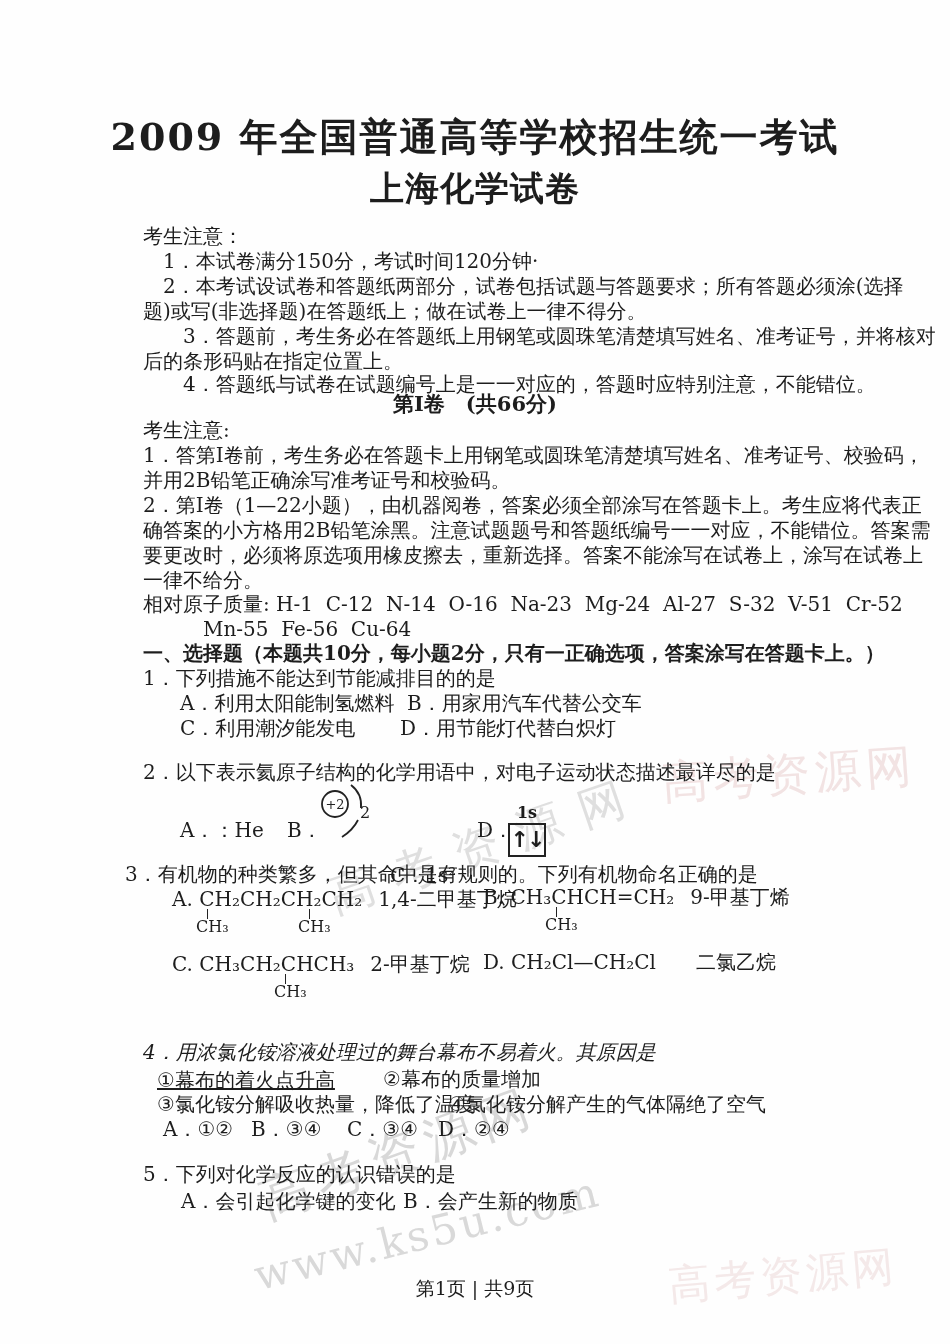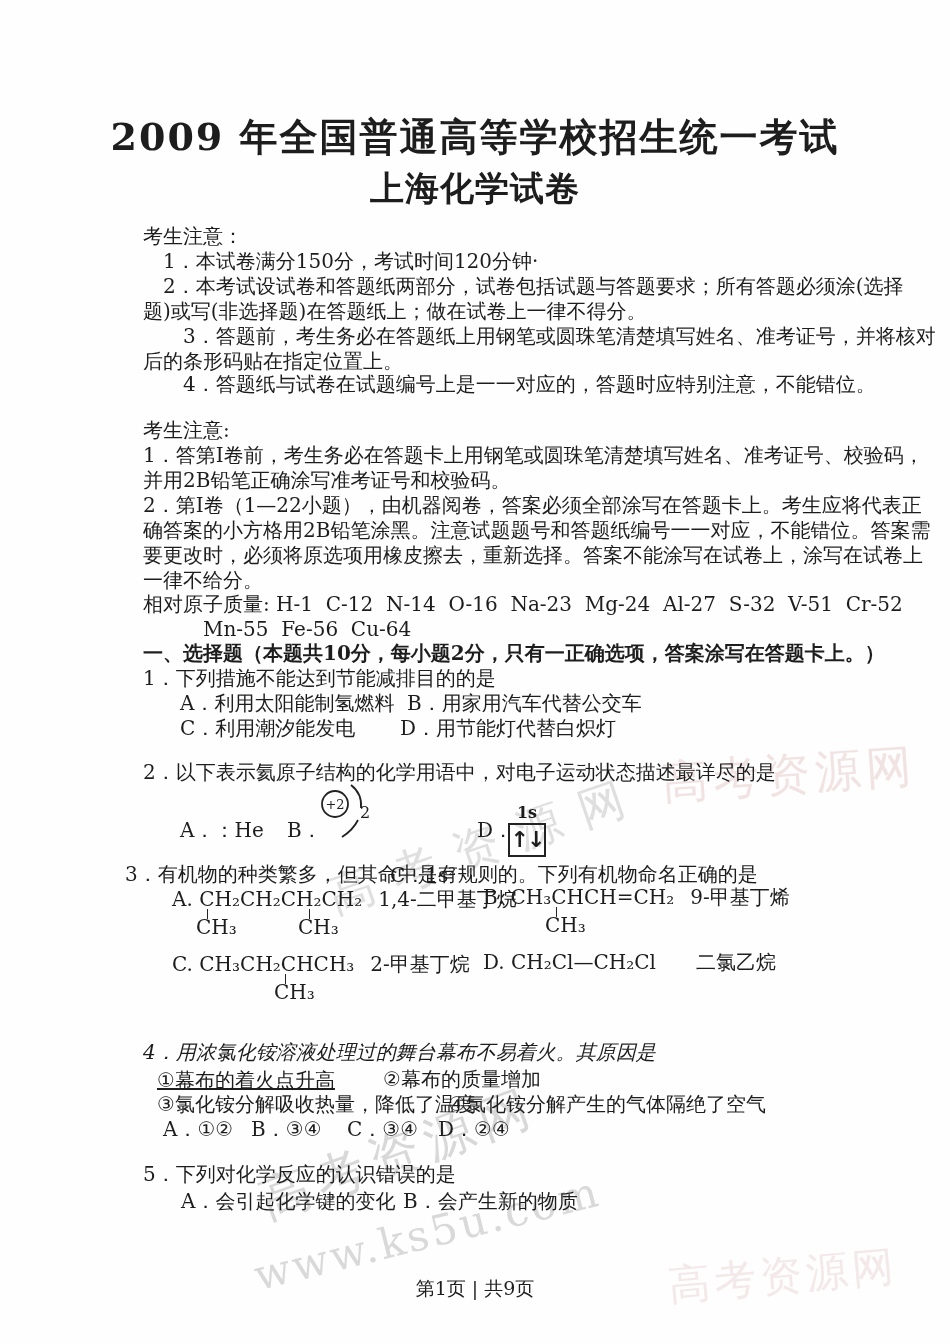--- a/index.html
+++ b/index.html
@@ -14,21 +14,21 @@
   .abs { position:absolute; }
   .line { font-size:20px; line-height:25px; white-space:pre; z-index:2; }
   .bold { font-weight:bold; }
   .center { width:950px; text-align:center; }
   .title1 { font-size:38px; font-weight:bold; letter-spacing:2px; }
   .title2 { font-size:34px; font-weight:bold; letter-spacing:1px; }
   .section-heading { font-size:21px; font-weight:bold; }
   .opt { position:absolute; font-size:20px; line-height:25px; white-space:pre; z-index:2; }
   .formula { font-family:"DejaVu Serif","DejaVu Sans",serif; }
   .bond { position:absolute; width:0; height:10px; border-left:1.6px solid #222; z-index:2; }
-  .subgroup { position:absolute; font-size:20px; line-height:22px; white-space:pre; z-index:2; }
+  .subgroup { position:absolute; font-size:16px; line-height:22px; white-space:pre; z-index:2; }
   .cname { margin-left:16px; }
   .orb-wrap { position:absolute; z-index:2; text-align:center; }
   .orb-label { font-size:16px; line-height:18px; font-weight:bold; }
   .orb-box {
     width:38px; height:34px; border:2px solid #222; margin-top:1px;
     font-family:"DejaVu Sans",sans-serif; font-size:22px; line-height:30px;
     text-align:center; letter-spacing:-2px; font-weight:bold;
   }
   .atom-svg { position:absolute; z-index:2; }
   .wm { position:absolute; white-space:nowrap; z-index:1; }
@@ -56,20 +56,21 @@
   <div>
     <div class="abs line" style="left:143px;top:224px;">考生注意：</div>
     <div class="abs line" style="left:143px;top:249px;">　1．本试卷满分150分，考试时间120分钟·</div>
     <div class="abs line" style="left:143px;top:274px;">　2．本考试设试卷和答题纸两部分，试卷包括试题与答题要求；所有答题必须涂(选择</div>
     <div class="abs line" style="left:143px;top:299px;">题)或写(非选择题)在答题纸上；做在试卷上一律不得分。</div>
     <div class="abs line" style="left:143px;top:324px;">　　3．答题前，考生务必在答题纸上用钢笔或圆珠笔清楚填写姓名、准考证号，并将核对</div>
     <div class="abs line" style="left:143px;top:349px;">后的条形码贴在指定位置上。</div>
     <div class="abs line" style="left:143px;top:372px;">　　4．答题纸与试卷在试题编号上是一一对应的，答题时应特别注意，不能错位。</div>
   </div>
 
+  <div class="abs center section-heading" style="top:390px;">第Ⅰ卷　(共66分)</div>
 
   <div>
     <div class="abs line" style="left:143px;top:418px;">考生注意:</div>
     <div class="abs line" style="left:143px;top:443px;text-align:center;">1．答第Ⅰ卷前，考生务必在答题卡上用钢笔或圆珠笔清楚填写姓名、准考证号、校验码，</div>
     <div class="abs line" style="left:143px;top:468px;">并用2B铅笔正确涂写准考证号和校验码。</div>
     <div class="abs line" style="left:143px;top:493px;">2．第Ⅰ卷（1—22小题），由机器阅卷，答案必须全部涂写在答题卡上。考生应将代表正</div>
     <div class="abs line" style="left:143px;top:518px;">确答案的小方格用2B铅笔涂黑。注意试题题号和答题纸编号一一对应，不能错位。答案需</div>
     <div class="abs line" style="left:143px;top:543px;">要更改时，必须将原选项用橡皮擦去，重新选择。答案不能涂写在试卷上，涂写在试卷上</div>
     <div class="abs line" style="left:143px;top:568px;">一律不给分。</div>
   </div>

